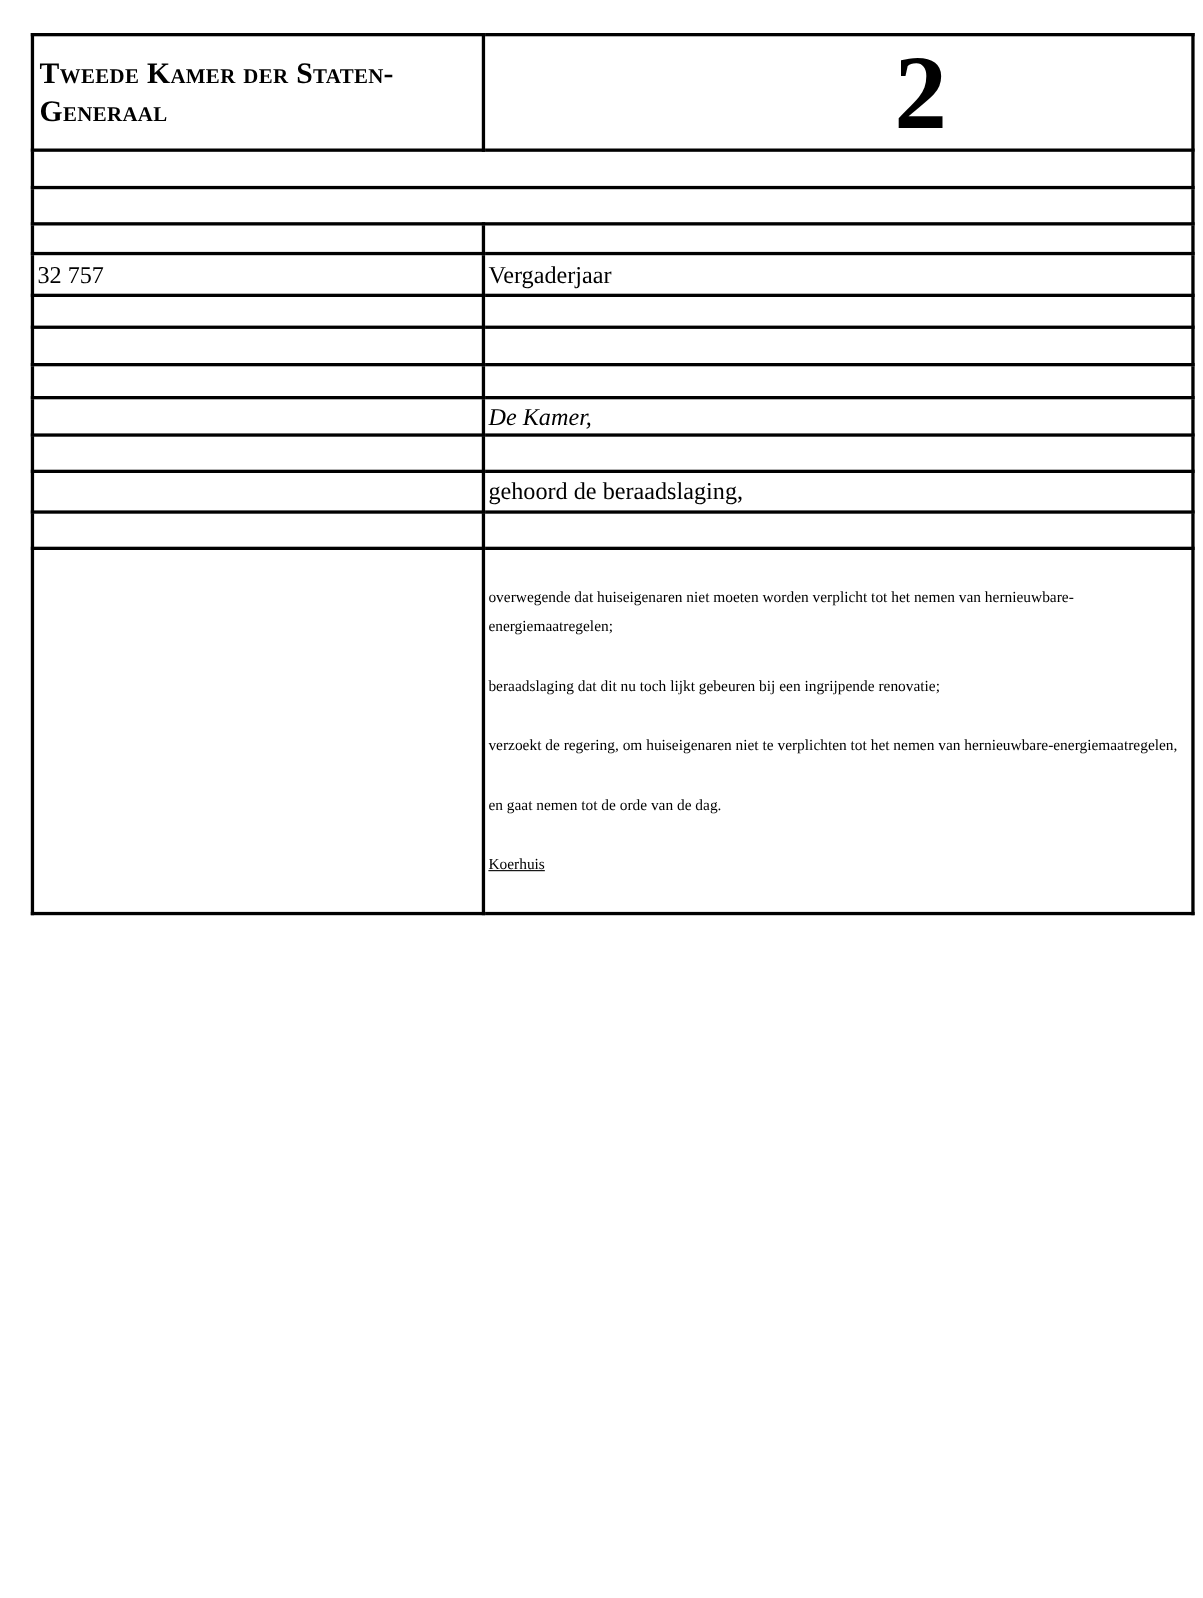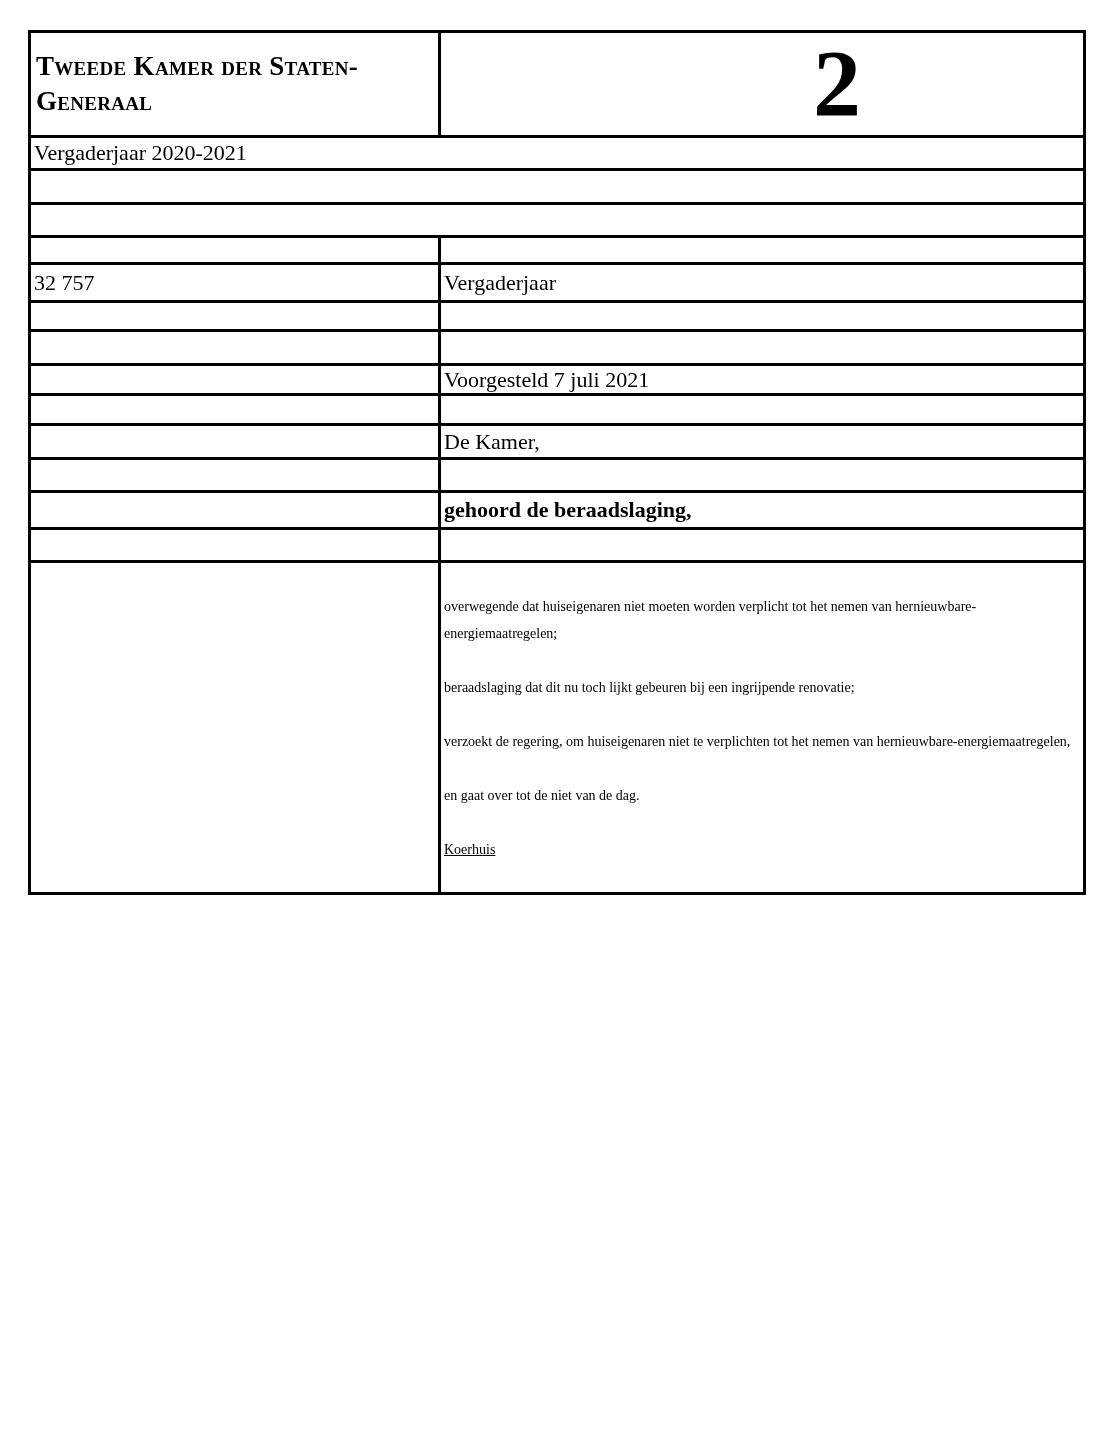--- a/index.html
+++ b/index.html
@@ -37,22 +37,22 @@
   .r-header     { height: 105px; margin-left: 39px; }
   .r-verg       { height: 33px; }
   .r-sp34       { height: 34px; }
   .r-sp33       { height: 33px; }
   .r-sp27       { height: 27px; }
   .r-dossier    { height: 38px; }
   .r-sp29       { height: 29px; }
   .r-nr         { height: 35px; }
   .r-voorg      { height: 30px; }
   .r-sp30       { height: 30px; }
-  .r-kamer      { height: 34px; }
-  .r-gehoord    { height: 37px; font-weight: bold; }
+  .r-kamer      { height: 34px; font-style: italic; }
+  .r-gehoord    { height: 37px; }
   .r-body       { height: 332px; }
 
   .org-title {
     font-weight: bold;
     font-variant: small-caps;
     font-size: 27px;
     line-height: 35px;
     letter-spacing: 0.3px;
     padding-left: 2px;
   }
@@ -90,23 +90,20 @@
   <tbody>
       <tr class="r-header">
     <td>
       <div class="org-title">Tweede Kamer der Staten-Generaal</div>
     </td>
     <td>
       <div class="page-number">2</div>
     </td>
   </tr>
 
-  <tr class="r-verg">
-    <td colspan="2">Vergaderjaar 2020-2021</td>
-  </tr>
 
   <tr class="r-sp34">
     <td colspan="2"></td>
   </tr>
 
   <tr class="r-sp33">
     <td colspan="2"></td>
   </tr>
 
   <tr class="r-sp27">
@@ -123,24 +120,20 @@
     <td></td>
     <td></td>
   </tr>
 
   <tr class="r-sp34">
     <td></td>
     <td></td>
   </tr>
 
 
-  <tr class="r-voorg">
-    <td></td>
-    <td>Voorgesteld 7 juli 2021</td>
-  </tr>
 
   <tr class="r-sp30">
     <td></td>
     <td></td>
   </tr>
 
   <tr class="r-kamer">
     <td></td>
     <td>De Kamer,</td>
   </tr>
@@ -159,18 +152,18 @@
     <td></td>
     <td></td>
   </tr>
 
   <tr class="r-body">
     <td></td>
     <td class="body-cell">
       <p>overwegende dat huiseigenaren niet moeten worden verplicht tot het nemen van hernieuwbare-energiemaatregelen;</p>
       <p>beraadslaging dat dit nu toch lijkt gebeuren bij een ingrijpende renovatie;</p>
       <p>verzoekt de regering, om huiseigenaren niet te verplichten tot het nemen van hernieuwbare-energiemaatregelen,</p>
-      <p>en gaat over tot de niet van de dag.</p>
+      <p>en gaat nemen tot de orde van de dag.</p>
       <p class="signatory">Koerhuis</p>
     </td>
   </tr>
 </tbody>
   </table>
 
 </body></html>

